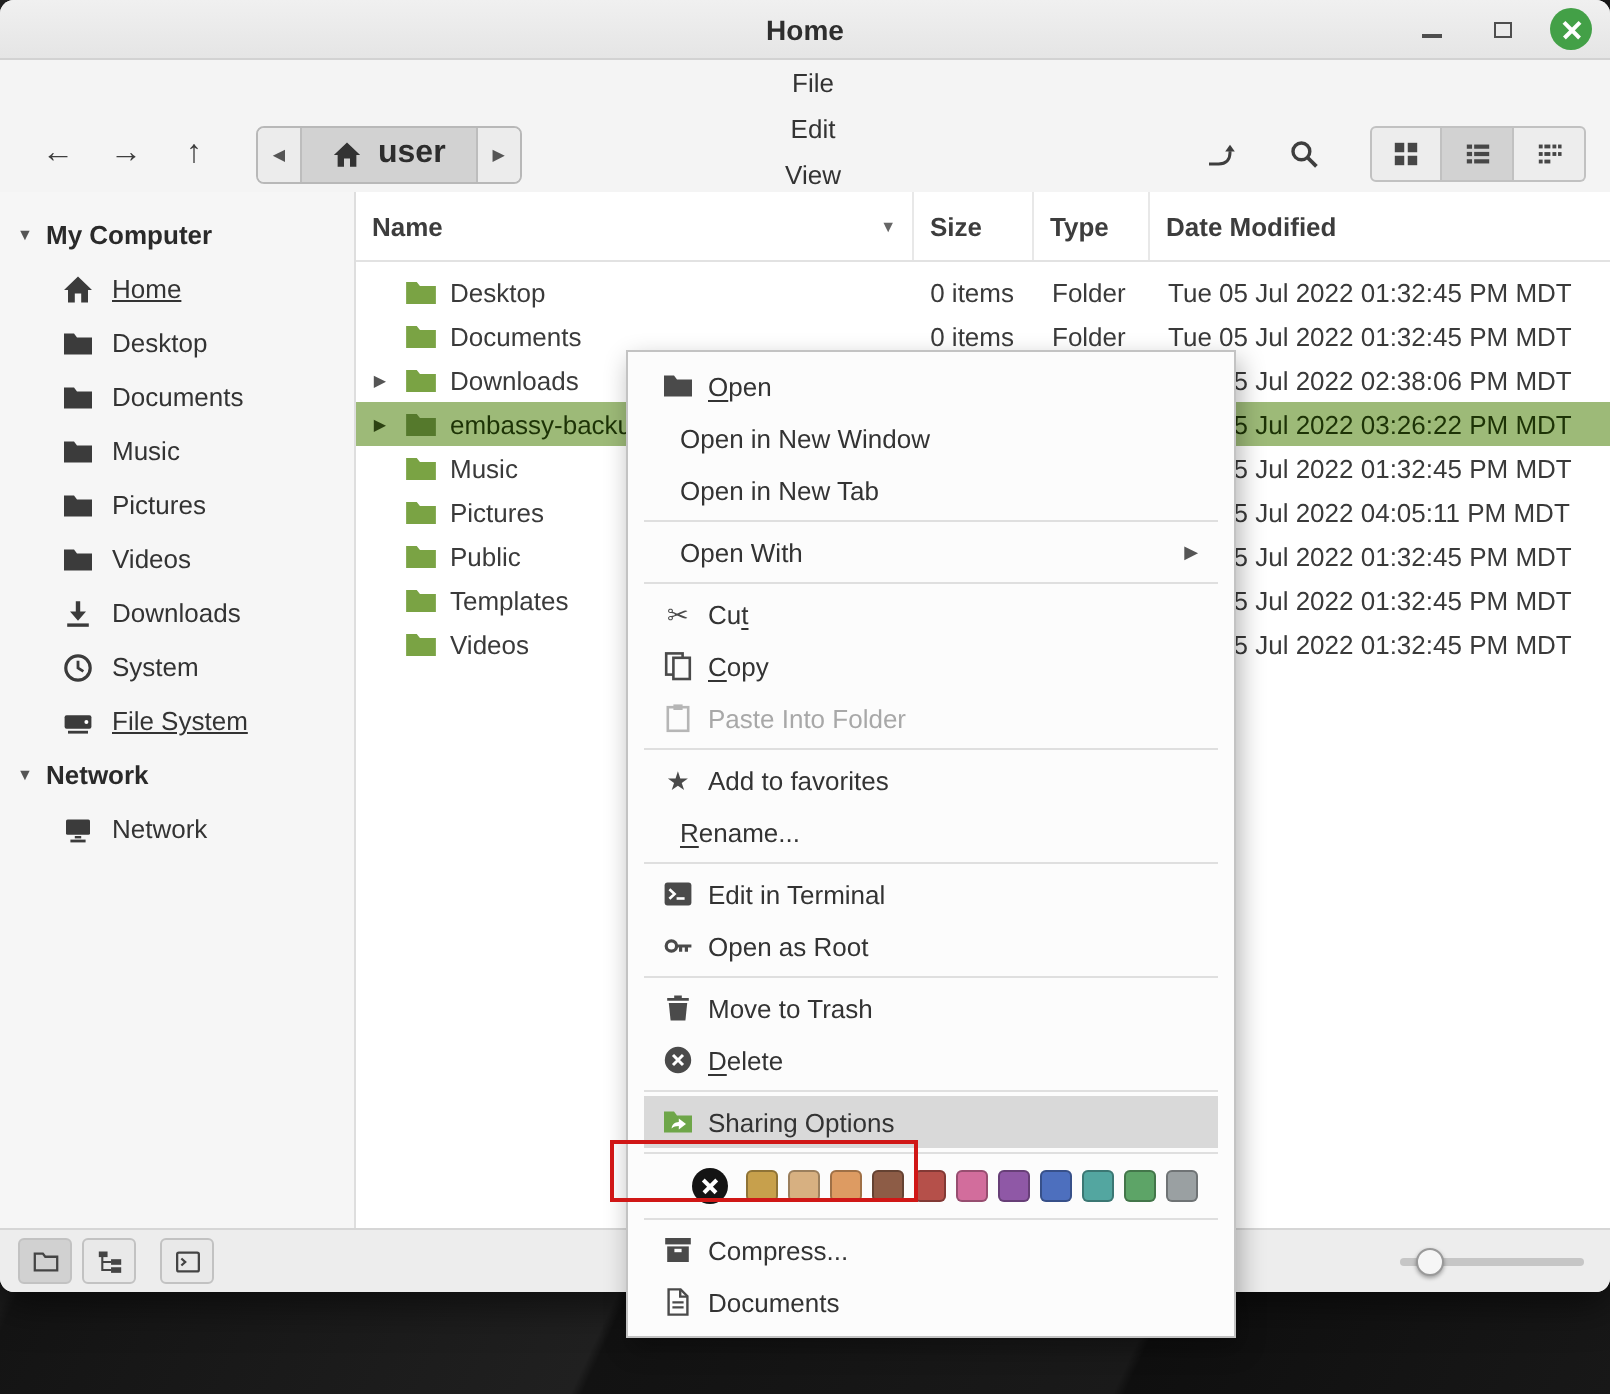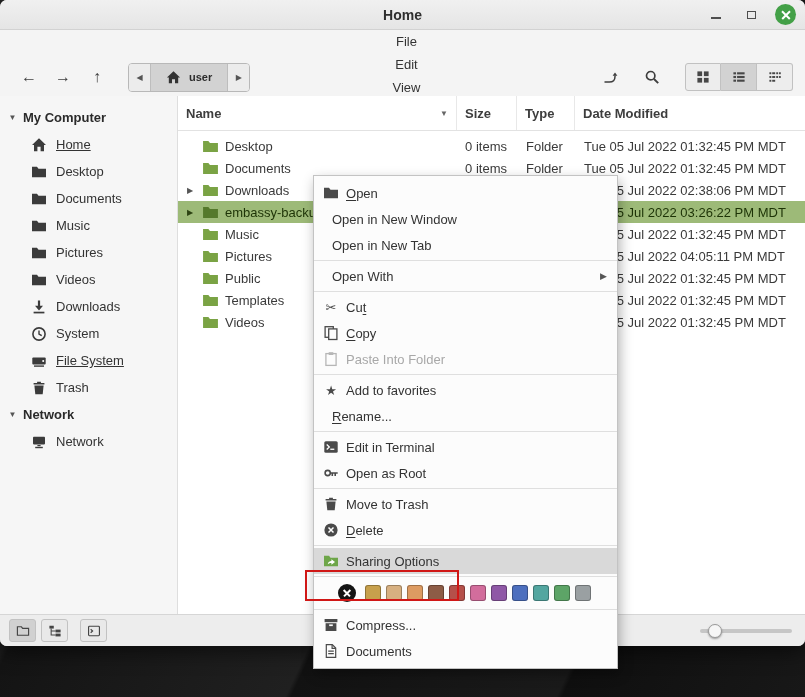--- a/index.html
+++ b/index.html
@@ -28,21 +28,21 @@
   .menubar{height:28px;display:flex;align-items:center;padding-left:8px;flex-direction:column;}
   .mb-item{padding:4px 11px;font-size:13px;color:#333;}
   
   .toolbar{height:38px;display:flex;align-items:center;padding:0 12px;}
   .tool-btn{width:34px;height:28px;display:flex;align-items:center;justify-content:center;border-radius:3px;color:#3e3e3e;}
   .arrow-glyph{font-size:16px;line-height:1;}
   .breadcrumb{display:flex;margin-left:14px;border:1px solid #b8b8b8;border-radius:4px;overflow:hidden;height:29px;box-sizing:border-box;}
   .crumb-btn{width:21px;display:flex;align-items:center;justify-content:center;background:#ececec;}
   .chev{font-size:8px;color:#555;}
   .crumb-main{display:flex;align-items:center;gap:8px;padding:0 15px;background:#d2d2d2;
-    border-left:1px solid #bdbdbd;border-right:1px solid #bdbdbd;font-size:11px;font-weight:bold;color:#2d2d2d;}
+    border-left:1px solid #bdbdbd;border-right:1px solid #bdbdbd;font-size:16px;font-weight:bold;color:#2d2d2d;}
   .tool-right{margin-left:auto;display:flex;align-items:center;gap:8px;}
   .view-group{display:flex;margin-left:8px;}
   .view-btn{width:36px;height:28px;display:flex;align-items:center;justify-content:center;
     border:1px solid #c1c1c1;background:#ededed;color:#474747;box-sizing:border-box;}
   .view-btn+.view-btn{border-left:none;}
   .view-btn:first-child{border-radius:3px 0 0 3px;}
   .view-btn:last-child{border-radius:0 3px 3px 0;}
   .view-btn.active{background:#d2d2d2;}
   
   .icon{width:16px;height:16px;display:inline-flex;align-items:center;justify-content:center;flex:none;}
@@ -88,21 +88,21 @@
   .sb-btn{width:27px;height:23px;border:1px solid #c2c2c2;border-radius:3px;background:#e9e9e9;
     display:flex;align-items:center;justify-content:center;color:#444;box-sizing:border-box;}
   .sb-btn.active{background:#d1d1d1;}
   .sb-btn.gap{margin-left:7px;}
   .zoom{margin-left:auto;width:92px;height:100%;display:flex;align-items:center;position:relative;margin-right:4px;}
   .zoom-track{width:100%;height:4px;background:#c6c6c6;border-radius:2px;position:relative;}
   .zoom-thumb{position:absolute;top:50%;transform:translate(-50%,-50%);width:14px;height:14px;border-radius:50%;
     background:#f6f6f6;border:1px solid #9a9a9a;box-shadow:0 1px 2px rgba(0,0,0,.35);box-sizing:border-box;}
   
   .context-menu{position:absolute;left:313px;top:175px;width:305px;box-sizing:border-box;background:#fcfcfc;
-    border:1px solid #c3c3c3;box-shadow:2px 5px 12px rgba(0,0,0,.3);padding:4px 0;z-index:10;font-size:13px;color:#333;}
+    border:1px solid #c3c3c3;box-shadow:2px 5px 12px rgba(0,0,0,.3);padding:4px 8px;z-index:10;font-size:13px;color:#333;}
   .cm-item{height:26px;display:flex;align-items:center;gap:7px;padding:0 10px 0 9px;}
   .cm-item.no-icon{padding-left:18px;}
   .cm-item .icon{color:#4a4a4a;}
   .cm-item.disabled{color:#a8a8a8;}
   .cm-item.disabled .icon{color:#b6b6b6;}
   .cm-item.highlighted{background:#d9d9d9;}
   .cm-sub{margin-left:auto;font-size:9px;color:#555;}
   .cm-sep{height:1px;background:#dfdfdf;margin:2px 0;}
   .cm-colors{height:28px;display:flex;align-items:center;gap:5px;padding-left:24px;}
   .color-clear{width:18px;height:18px;border-radius:50%;background:#141414;position:relative;margin-right:4px;flex:none;}
@@ -304,29 +304,20 @@
         <div class="side-item">
           <span class="icon">
             <svg viewBox="0 0 16 16" fill="currentColor">
               <rect x="1.3" y="4.6" width="13.4" height="6.8" rx="1"></rect>
               <rect x="3" y="12.4" width="10" height="1.4"></rect>
               <circle cx="12.2" cy="8" r="1" fill="#fff"></circle>
             </svg>
           </span>
           <span class="side-label underlined">File System</span>
         </div>
-        <div class="side-item">
-          <span class="icon">
-            <svg viewBox="0 0 16 16" fill="currentColor">
-              <path d="M6.1 1.7h3.8V3h3.5v1.4H2.6V3h3.5z"></path>
-              <path d="M3.4 5.5h9.2l-.9 8.8H4.3z"></path>
-            </svg>
-          </span>
-          <span class="side-label">Trash</span>
-        </div>
         <div class="side-header">
           <span class="expander">▼</span>
           <span class="side-header-label">Network</span>
         </div>
         <div class="side-item">
           <span class="icon">
             <svg viewBox="0 0 16 16" fill="currentColor">
               <rect x="2" y="2.8" width="12" height="7.6" rx="0.8"></rect>
               <rect x="6.4" y="11" width="3.2" height="1.2"></rect>
               <rect x="4.2" y="12.8" width="7.6" height="1.4"></rect>

